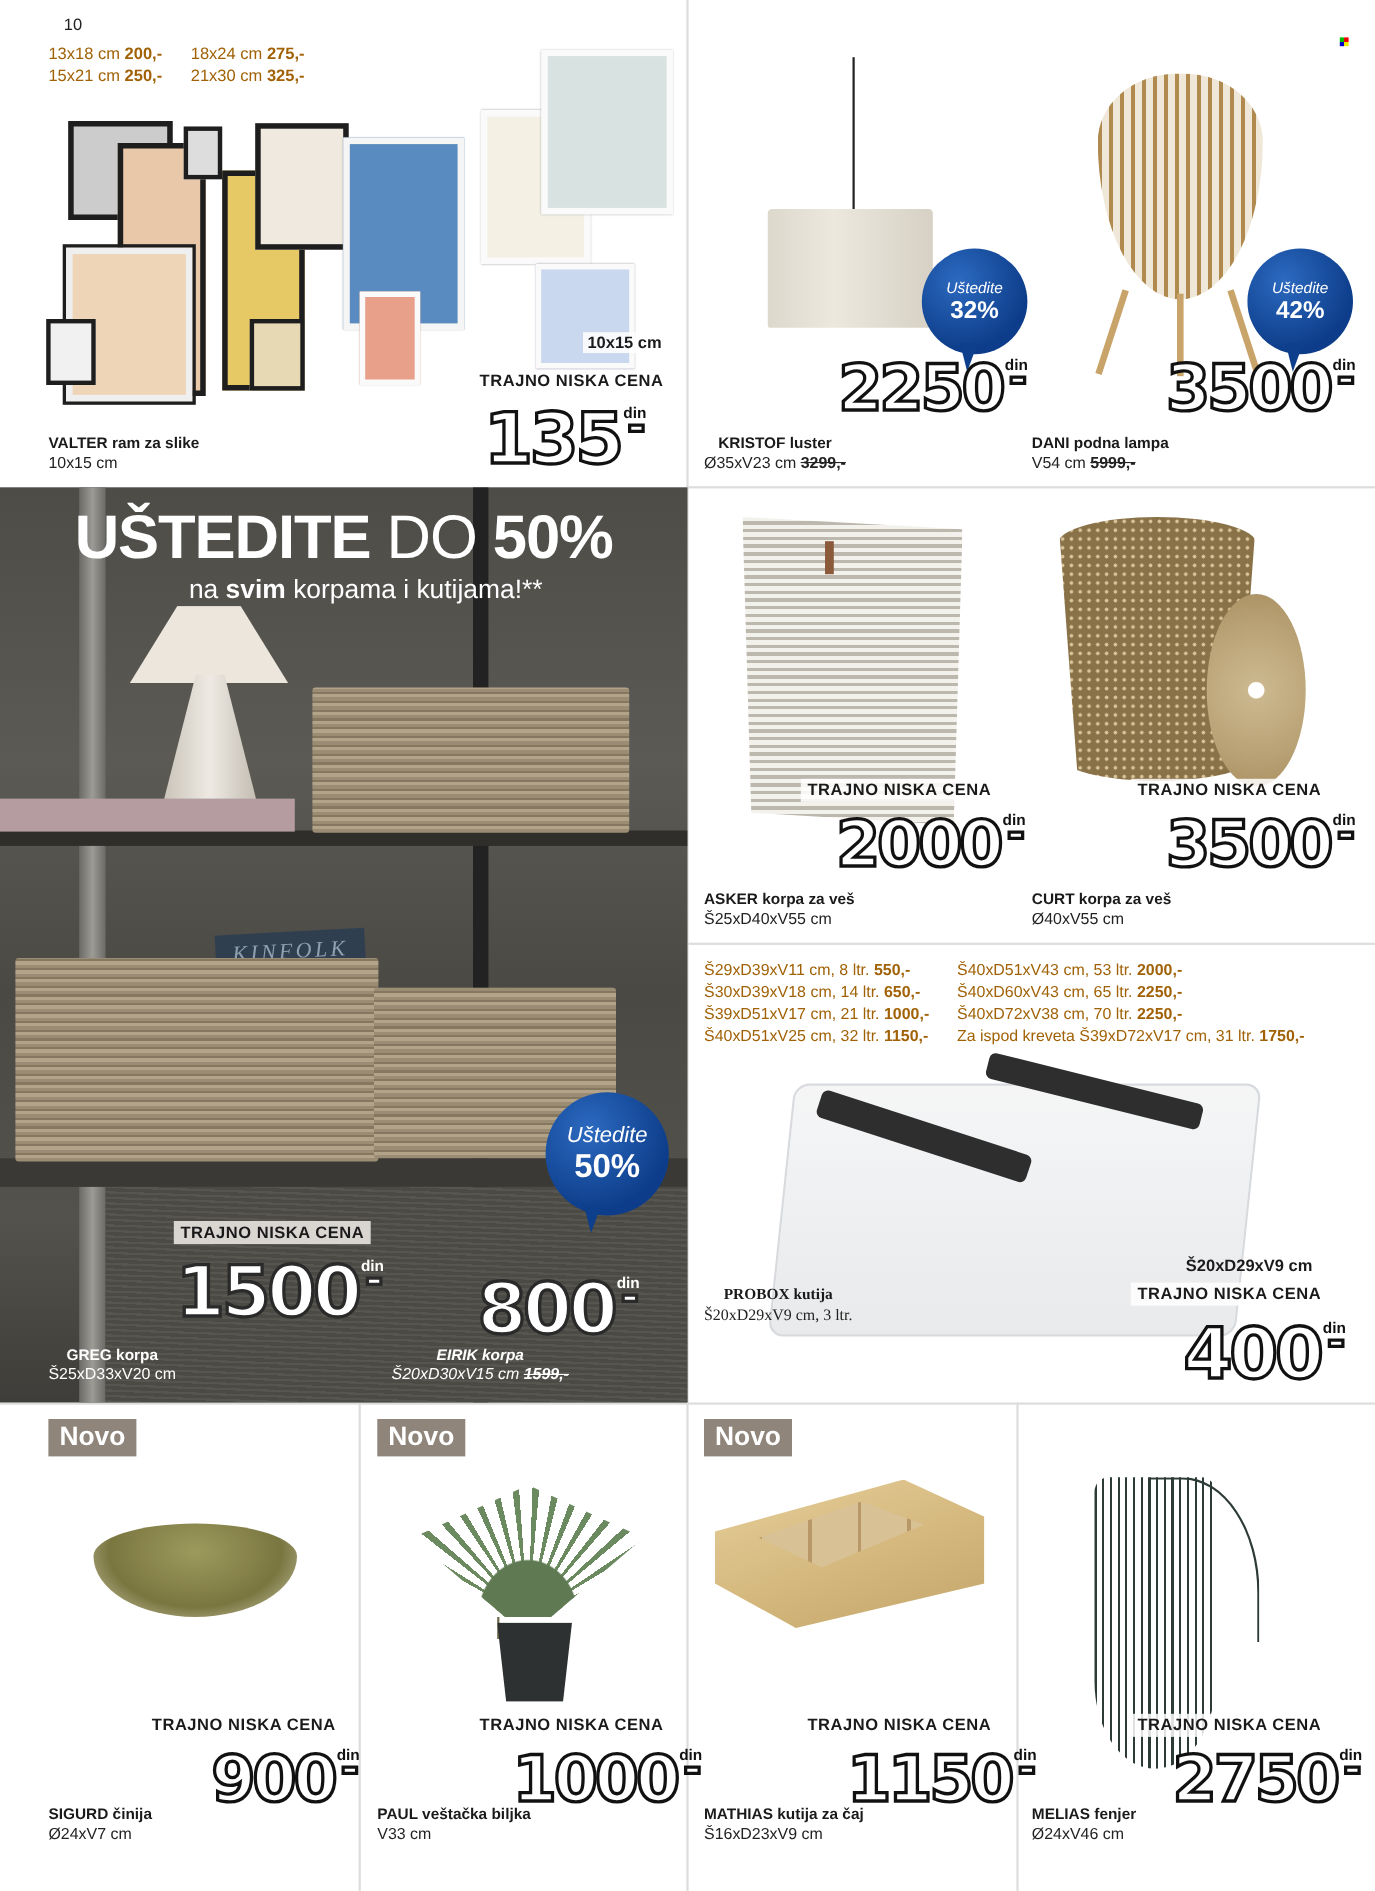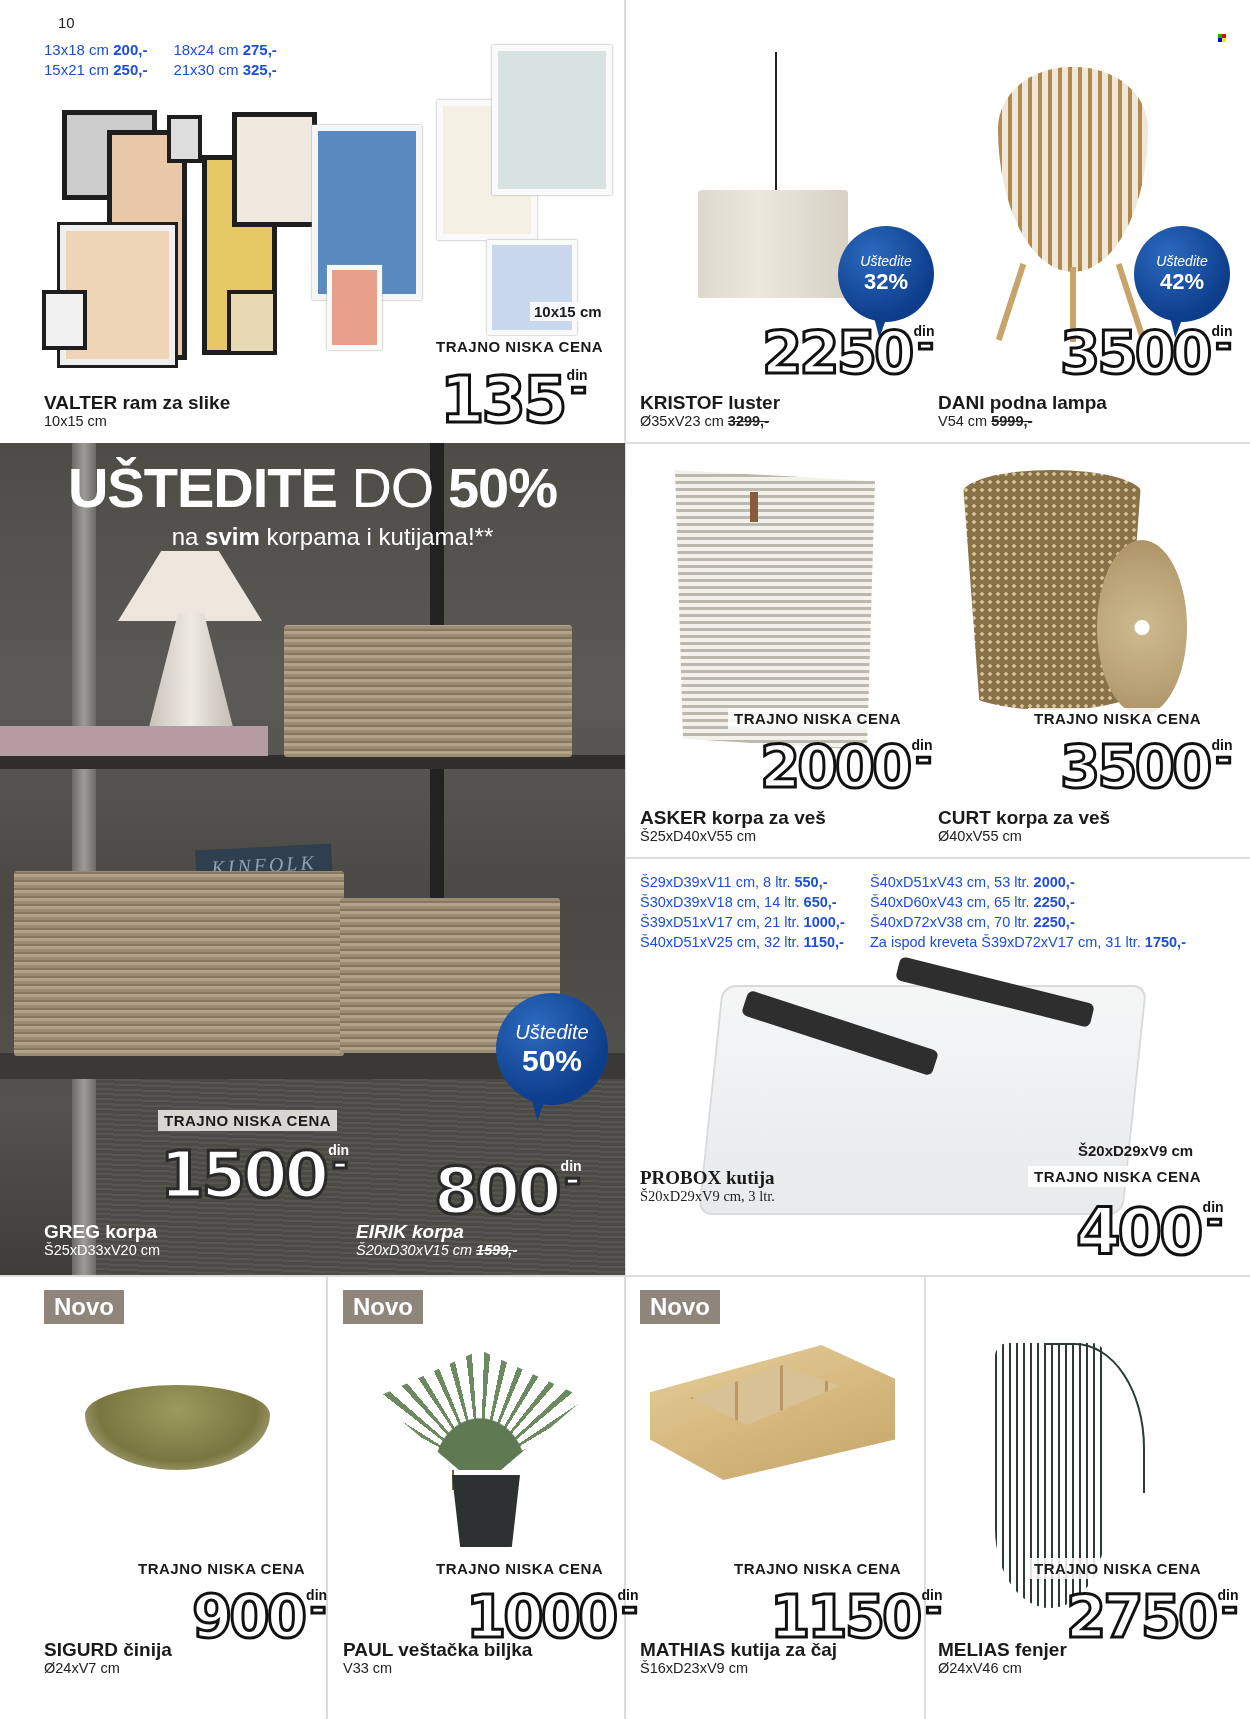--- a/index.html
+++ b/index.html
@@ -7,25 +7,25 @@
   body { font-family: "Liberation Sans", "DejaVu Sans", sans-serif; color: #1a1a1a; position: relative; }
 
   .abs { position: absolute; }
   .page-num { left: 58px; top: 14px; font-size: 15px; color: #222; }
 
   
   .vline { position: absolute; width: 2px; background: #ddd; }
   .hline { position: absolute; height: 2px; background: #ddd; }
 
   
-  .size-list { font-size: 15px; line-height: 20px; color: #1d4ed8; }
+  .size-list { font-size: 15px; line-height: 20px; color: #a16207; }
   .size-list b { font-weight: bold; }
 
   
-  .pname { font-size: 19px; font-weight: bold; color: #1a1a1a; line-height: 19px; }
+  .pname { font-size: 14px; font-weight: bold; color: #1a1a1a; line-height: 19px; text-align: center; }
   .pname .sub { font-weight: normal; }
   .pdims { font-size: 14.5px; color: #222; line-height: 19px; }
   .pdims s { font-weight: bold; }
   .on-dark .pname, .on-dark .pdims { color: #fff; }
 
   .tnc { font-size: 15px; font-weight: bold; letter-spacing: 0.5px; color: #1a1a1a; background: rgba(255,255,255,0.85); padding: 2px 6px; white-space: nowrap; }
   .tnc.gray { background: #d9d6d2; }
 
   
   .price { font-family: "DejaVu Sans", sans-serif; font-weight: bold; font-size: 58px; line-height: 1; color: #fff;

